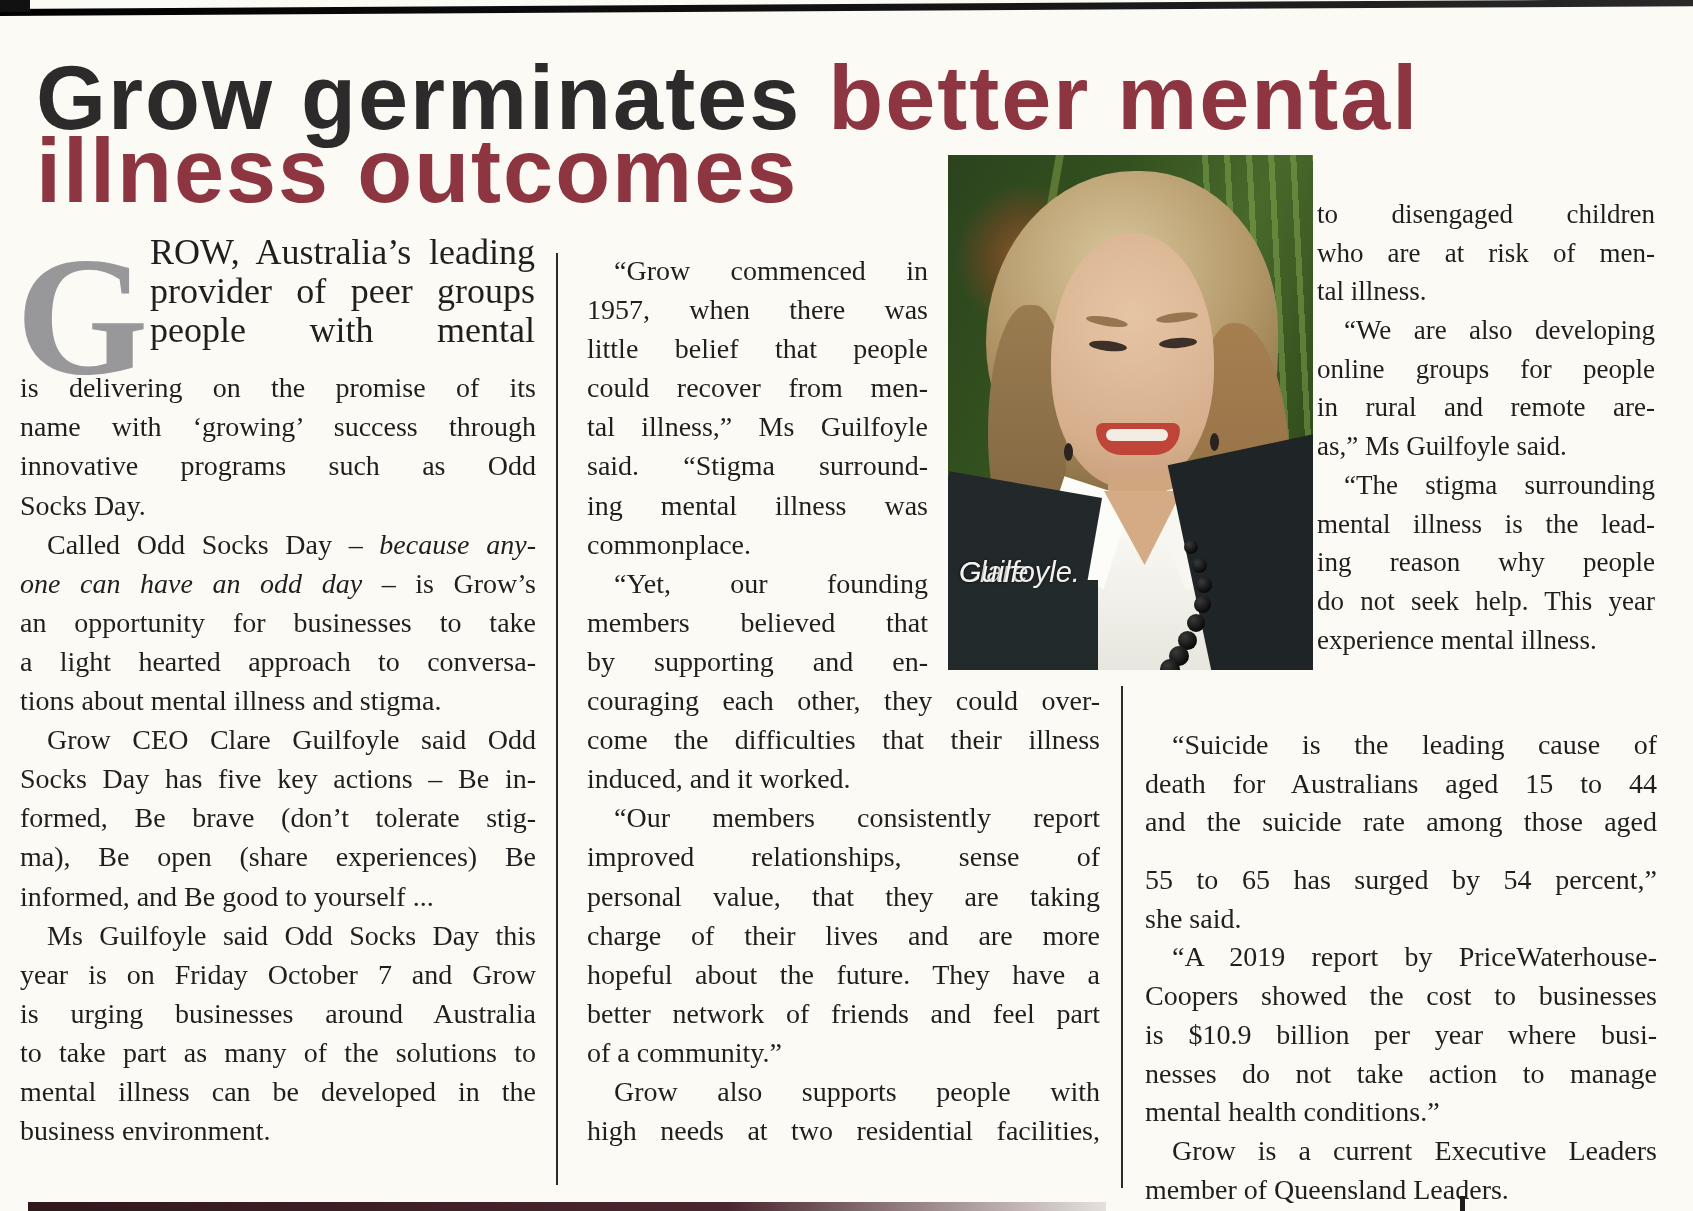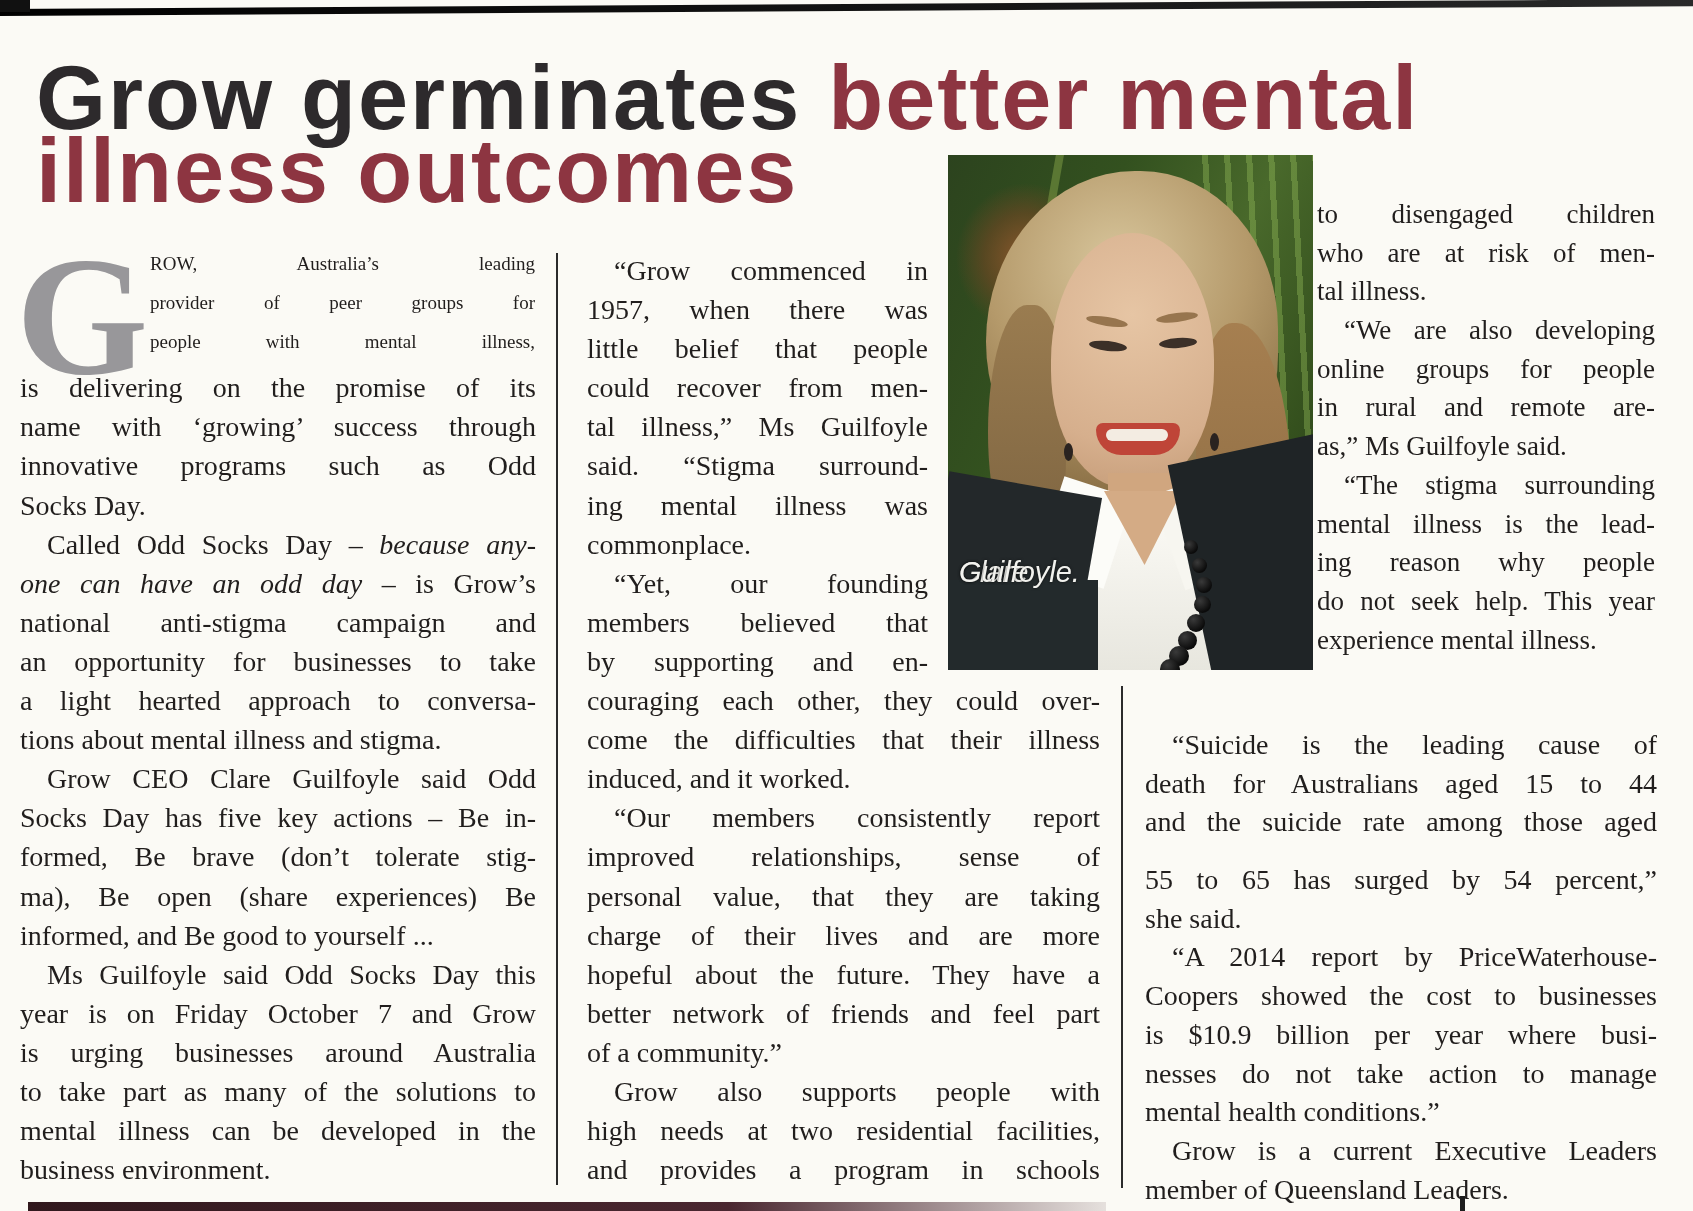--- a/index.html
+++ b/index.html
@@ -131,33 +131,32 @@
         <div class="bead" style="left: 221px; top: 491px; width: 20px; height: 20px;"></div>
         <div class="bead" style="left: 212px; top: 504px; width: 20px; height: 20px;"></div>
       </div>
     <div class="photo-caption">
       <div>Clare</div>
       <div>Guilfoyle.</div>
     </div>
   </div>
 
   <div id="text-root">
-      <div class="tblock" style="left: 150px; top: 244px; width: 385px; font-size: 19px;">
+      <div class="tblock" style="left: 150px; top: 233px; width: 385px; font-size: 36px;">
         <div class="ln" style="height: 39.1px; line-height: 39.1px;">ROW, Australia’s leading</div>
         <div class="ln" style="height: 39.1px; line-height: 39.1px;">provider of peer groups for</div>
         <div class="ln" style="height: 39.1px; line-height: 39.1px;">people with mental illness,</div>
       </div>
       <div class="tblock" style="left: 20px; top: 368.3px; width: 516px; font-size: 28px;">
         <div class="ln" style="height: 39.1px; line-height: 39.1px;">is delivering on the promise of its</div>
         <div class="ln" style="height: 39.1px; line-height: 39.1px;">name with ‘growing’ success through</div>
         <div class="ln" style="height: 39.1px; line-height: 39.1px;">innovative programs such as Odd</div>
         <div class="ln end" style="height: 39.1px; line-height: 39.1px;">Socks Day.</div>
         <div class="ln" style="height: 39.1px; line-height: 39.1px; text-indent: 27px;">Called Odd Socks Day – <i>because any-</i></div>
         <div class="ln" style="height: 39.1px; line-height: 39.1px;"><i>one can have an odd day</i> – is Grow’s</div>
-        <div class="ln" style="height: 39.1px; line-height: 39.1px;">national anti-stigma campaign and</div>
         <div class="ln" style="height: 39.1px; line-height: 39.1px;">an opportunity for businesses to take</div>
         <div class="ln" style="height: 39.1px; line-height: 39.1px;">a light hearted approach to conversa-</div>
         <div class="ln end" style="height: 39.1px; line-height: 39.1px;">tions about mental illness and stigma.</div>
         <div class="ln" style="height: 39.1px; line-height: 39.1px; text-indent: 27px;">Grow CEO Clare Guilfoyle said Odd</div>
         <div class="ln" style="height: 39.1px; line-height: 39.1px;">Socks Day has five key actions – Be in-</div>
         <div class="ln" style="height: 39.1px; line-height: 39.1px;">formed, Be brave (don’t tolerate stig-</div>
         <div class="ln" style="height: 39.1px; line-height: 39.1px;">ma), Be open (share experiences) Be</div>
         <div class="ln end" style="height: 39.1px; line-height: 39.1px;">informed, and Be good to yourself ...</div>
         <div class="ln" style="height: 39.1px; line-height: 39.1px; text-indent: 27px;">Ms Guilfoyle said Odd Socks Day this</div>
         <div class="ln" style="height: 39.1px; line-height: 39.1px;">year is on Friday October 7 and Grow</div>
@@ -185,21 +184,20 @@
         <div class="ln end" style="height: 39.1px; line-height: 39.1px;">induced, and it worked.</div>
         <div class="ln" style="height: 39.1px; line-height: 39.1px; text-indent: 27px;">“Our members consistently report</div>
         <div class="ln" style="height: 39.1px; line-height: 39.1px;">improved relationships, sense of</div>
         <div class="ln" style="height: 39.1px; line-height: 39.1px;">personal value, that they are taking</div>
         <div class="ln" style="height: 39.1px; line-height: 39.1px;">charge of their lives and are more</div>
         <div class="ln" style="height: 39.1px; line-height: 39.1px;">hopeful about the future. They have a</div>
         <div class="ln" style="height: 39.1px; line-height: 39.1px;">better network of friends and feel part</div>
         <div class="ln end" style="height: 39.1px; line-height: 39.1px;">of a community.”</div>
         <div class="ln" style="height: 39.1px; line-height: 39.1px; text-indent: 27px;">Grow also supports people with</div>
         <div class="ln" style="height: 39.1px; line-height: 39.1px;">high needs at two residential facilities,</div>
-        <div class="ln" style="height: 39.1px; line-height: 39.1px;">and provides a program in schools</div>
       </div>
       <div class="tblock" style="left: 1317px; top: 195px; width: 338px; font-size: 27px;">
         <div class="ln" style="height: 38.7px; line-height: 38.7px;">to disengaged children</div>
         <div class="ln" style="height: 38.7px; line-height: 38.7px;">who are at risk of men-</div>
         <div class="ln end" style="height: 38.7px; line-height: 38.7px;">tal illness.</div>
         <div class="ln" style="height: 38.7px; line-height: 38.7px; text-indent: 27px;">“We are also developing</div>
         <div class="ln" style="height: 38.7px; line-height: 38.7px;">online groups for people</div>
         <div class="ln" style="height: 38.7px; line-height: 38.7px;">in rural and remote are-</div>
         <div class="ln end" style="height: 38.7px; line-height: 38.7px;">as,” Ms Guilfoyle said.</div>
         <div class="ln" style="height: 38.7px; line-height: 38.7px; text-indent: 27px;">“The stigma surrounding</div>
@@ -207,21 +205,21 @@
         <div class="ln" style="height: 38.7px; line-height: 38.7px;">ing reason why people</div>
         <div class="ln" style="height: 38.7px; line-height: 38.7px;">do not seek help. This year</div>
         <div class="ln end" style="height: 38.7px; line-height: 38.7px;">experience mental illness.</div>
       </div>
       <div class="tblock" style="left: 1145px; top: 726px; width: 512px; font-size: 28px;">
         <div class="ln" style="height: 38.7px; line-height: 38.7px; text-indent: 27px;">“Suicide is the leading cause of</div>
         <div class="ln" style="height: 38.7px; line-height: 38.7px;">death for Australians aged 15 to 44</div>
         <div class="ln" style="height: 38.7px; line-height: 38.7px;">and the suicide rate among those aged</div>
         <div class="ln" style="height: 38.7px; line-height: 38.7px; margin-top: 19px;">55 to 65 has surged by 54 percent,”</div>
         <div class="ln end" style="height: 38.7px; line-height: 38.7px;">she said.</div>
-        <div class="ln" style="height: 38.7px; line-height: 38.7px; text-indent: 27px;">“A 2014 report by PriceWaterhouse-</div>
+        <div class="ln" style="height: 38.7px; line-height: 38.7px; text-indent: 27px;">“A 2019 report by PriceWaterhouse-</div>
         <div class="ln" style="height: 38.7px; line-height: 38.7px;">Coopers showed the cost to businesses</div>
         <div class="ln" style="height: 38.7px; line-height: 38.7px;">is $10.9 billion per year where busi-</div>
         <div class="ln" style="height: 38.7px; line-height: 38.7px;">nesses do not take action to manage</div>
         <div class="ln end" style="height: 38.7px; line-height: 38.7px;">mental health conditions.”</div>
         <div class="ln" style="height: 38.7px; line-height: 38.7px; text-indent: 27px;">Grow is a current Executive Leaders</div>
         <div class="ln end" style="height: 38.7px; line-height: 38.7px;">member of Queensland Leaders.</div>
         <div class="ln end" style="height: 38.7px; line-height: 38.7px; text-indent: 27px;">www.help.org.au ■</div>
       </div>
     </div>
 

